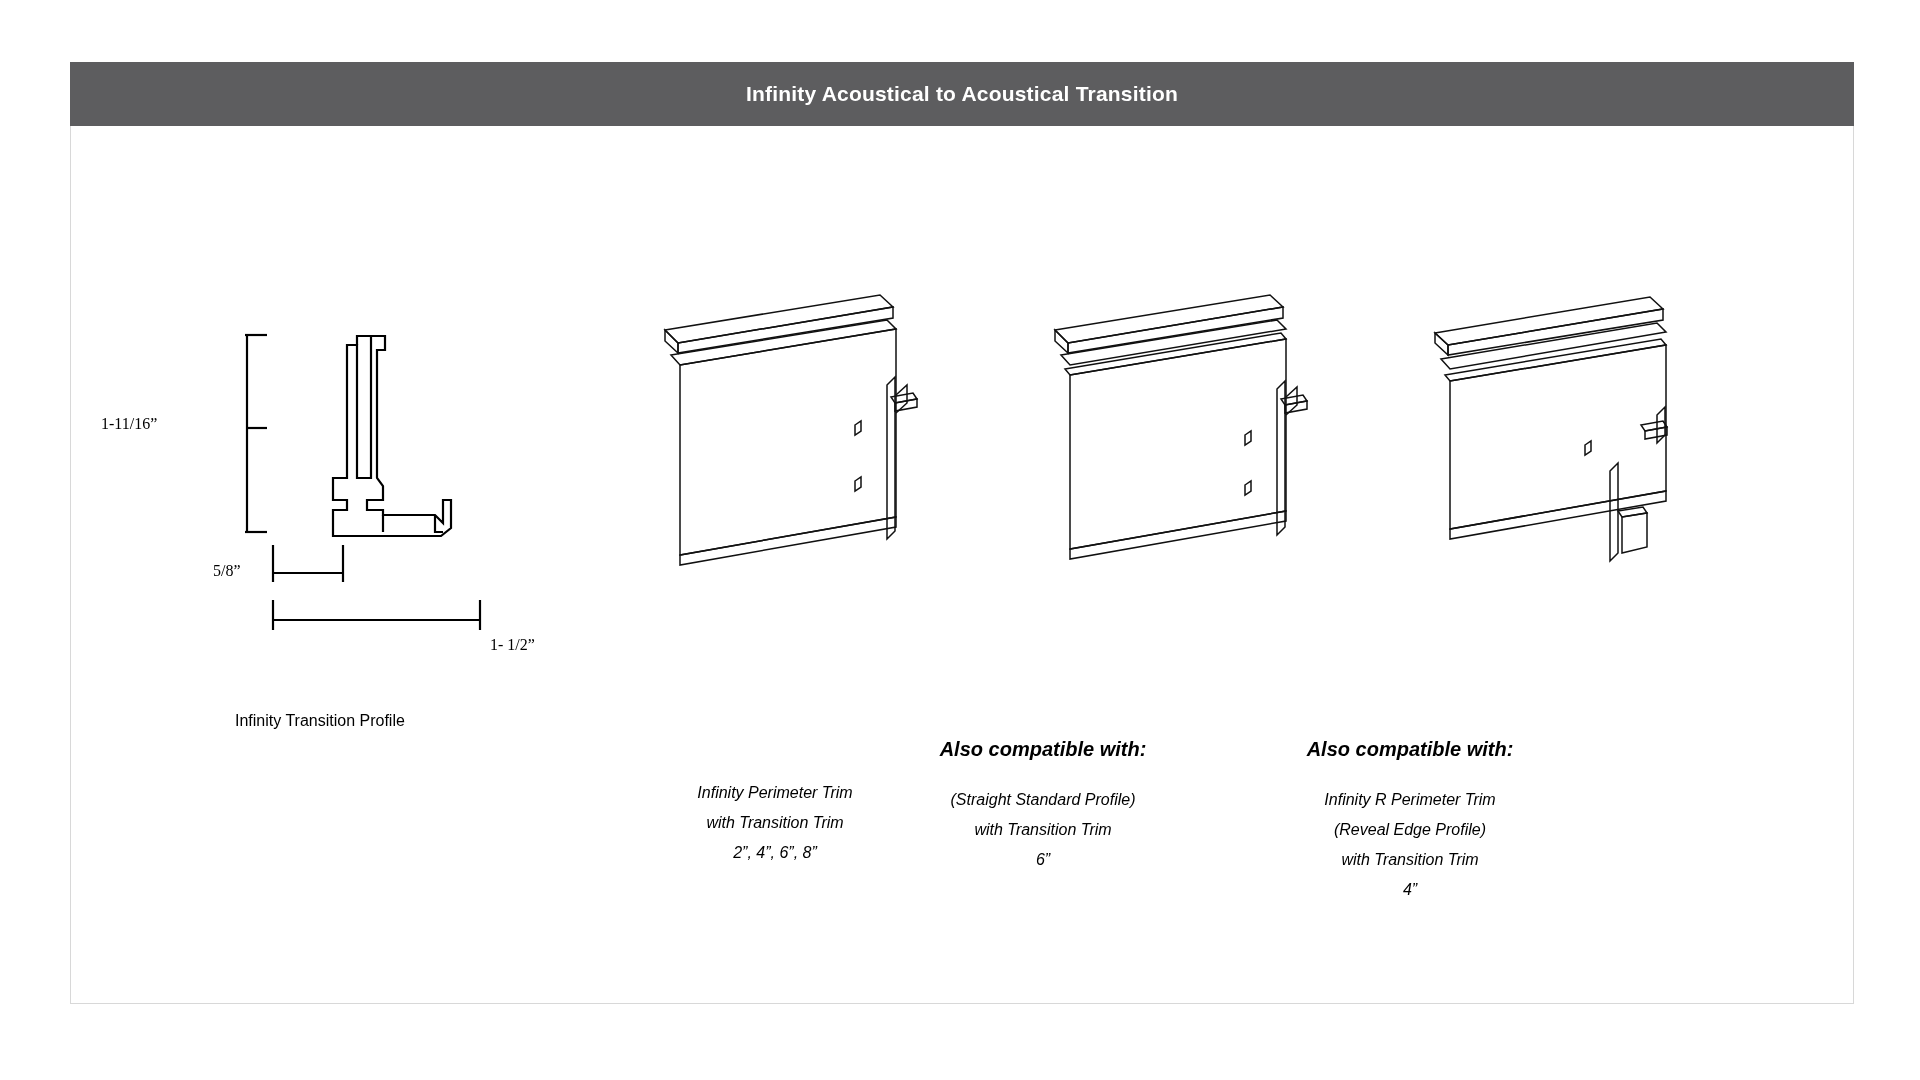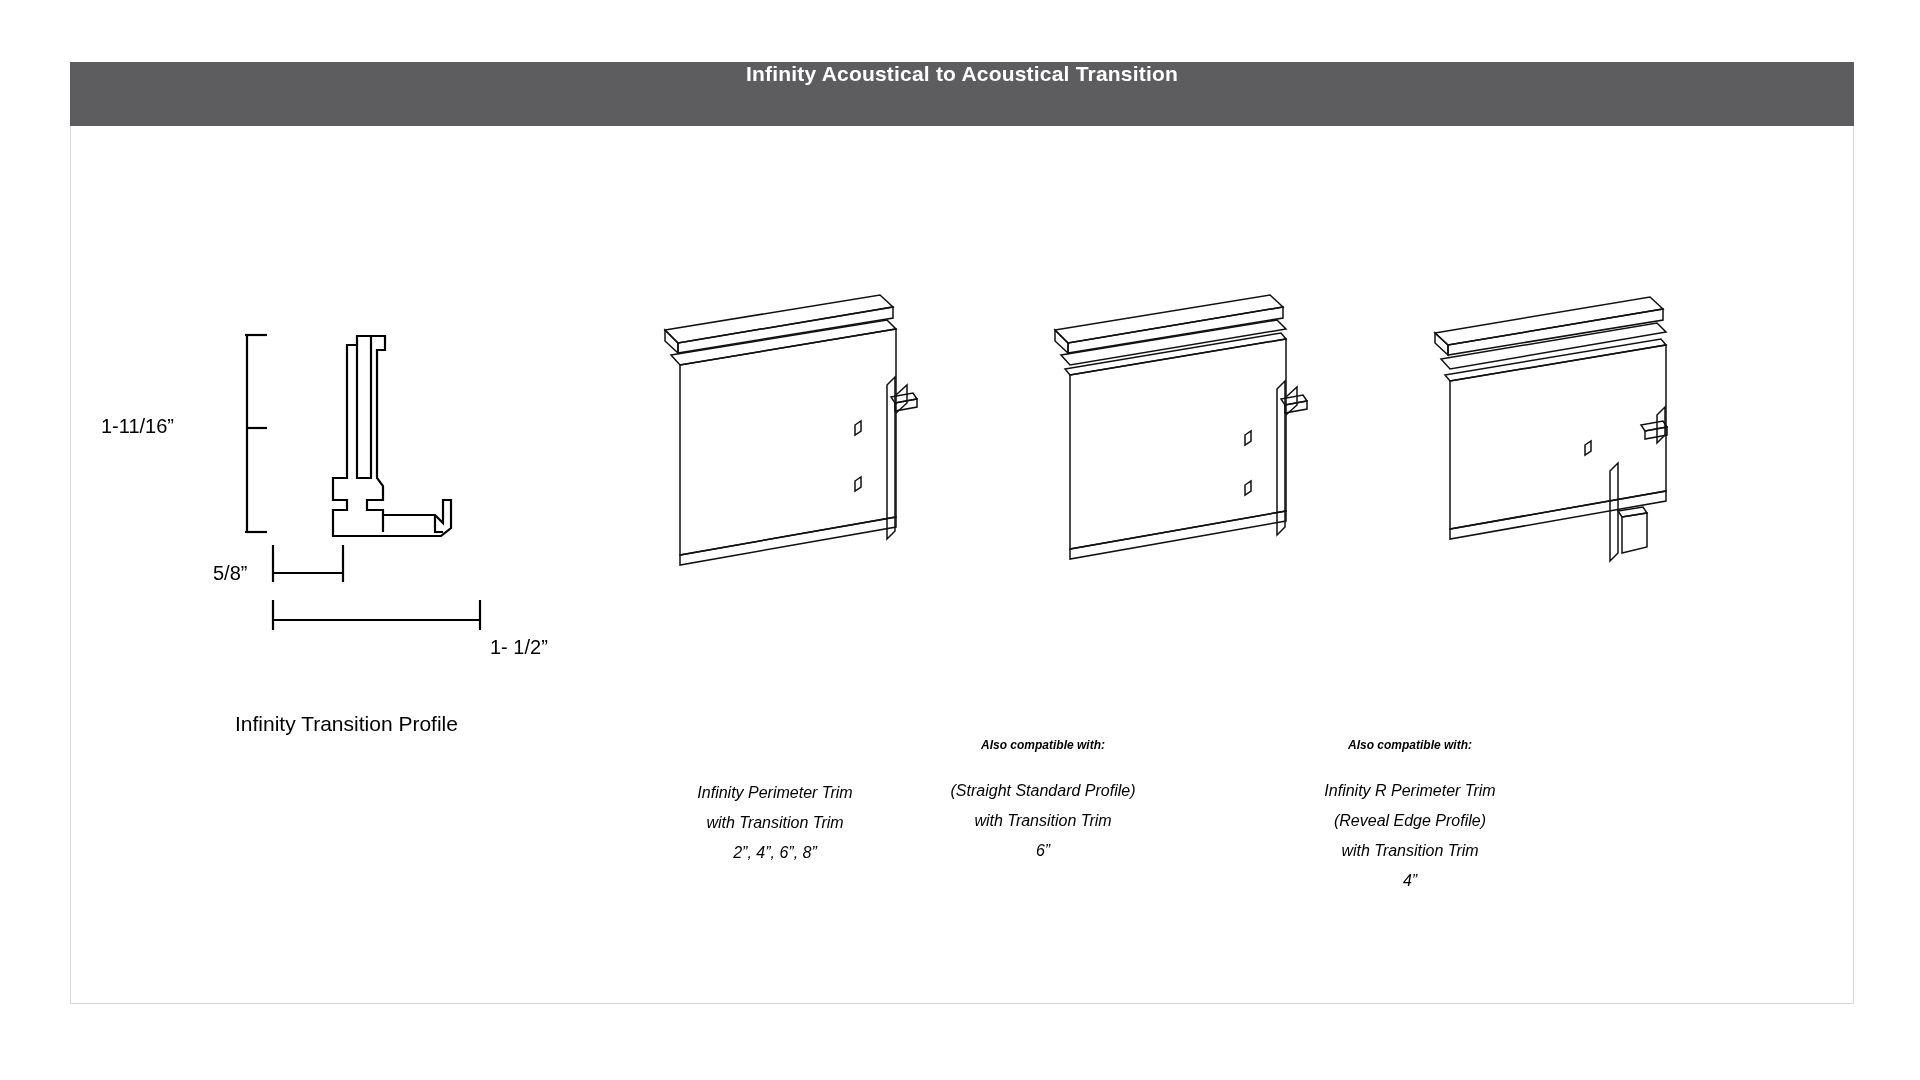--- a/index.html
+++ b/index.html
@@ -33,21 +33,21 @@
 
   
   .title-bar {
     position: absolute;
     left: 70px;
     top: 62px;
     width: 1784px;
     height: 64px;
     background: #5d5d5f;
     display: flex;
-    align-items: flex-start;
+    align-items: center;
     justify-content: center;
     box-sizing: border-box;
   }
 
   .title-bar .title-text {
     color: #ffffff;
     font-size: 21px;
     font-weight: bold;
     letter-spacing: 0.2px;
     font-family: "Liberation Sans", sans-serif;
@@ -63,35 +63,35 @@
   }
 
   .profile-svg {
     position: absolute;
     left: 0;
     top: 0;
   }
 
   .dim-label {
     position: absolute;
-    font-size: 20px;
-    color: #000000;
-    font-family: Liberation Sans, sans-serif;
+    font-size: 16px;
+    color: #000000;
+    font-family: Liberation Serif, serif;
     white-space: nowrap;
   }
 
   #dim-height-label { left: 6px;  top: 115px; }
   #dim-depth-label  { left: 118px; top: 262px; }
   #dim-width-label  { left: 395px; top: 310px; margin-top: 26px; }
 
   .profile-caption {
     position: absolute;
     left: 235px;
     top: 712px;
-    font-size: 21px;
+    font-size: 16px;
     color: #000000;
     white-space: nowrap;
     font-family: "Liberation Sans", sans-serif;
   }
 
   
   .assembly {
     position: absolute;
     top: 285px;
     width: 320px;
@@ -107,21 +107,21 @@
     width: 400px;
     text-align: center;
     font-family: "Liberation Sans", sans-serif;
   }
 
   #caption-1 { left: 575px; top: 778px; }
   #caption-2 { left: 843px; top: 738px; }
   #caption-3 { left: 1210px; top: 738px; }
 
   .compat-line {
-    font-size: 12px;
+    font-size: 20px;
     font-style: italic;
     font-weight: bold;
     color: #000000;
     margin-bottom: 24px;
   }
 
   .caption-line {
     font-size: 16px;
     font-style: italic;
     color: #000000;

